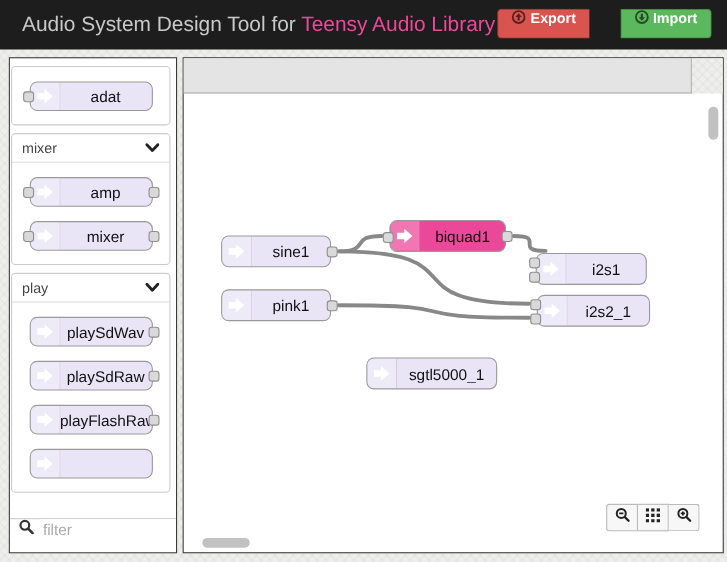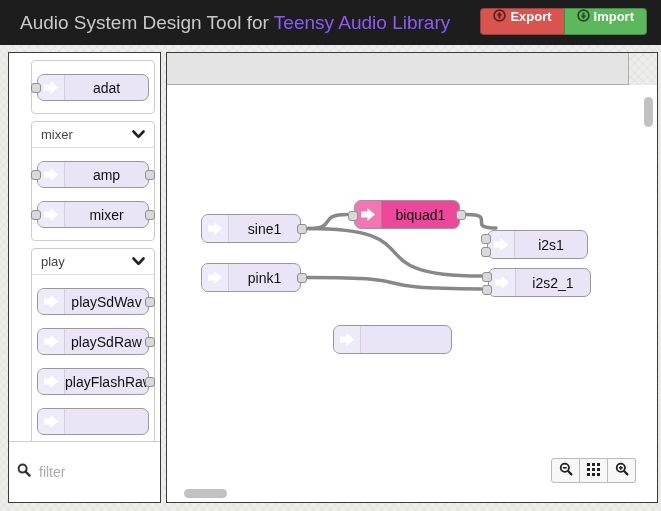--- a/index.html
+++ b/index.html
@@ -11,37 +11,37 @@
       repeating-linear-gradient(45deg, rgba(0,0,0,0.025) 0 2px, transparent 2px 6px),
       repeating-linear-gradient(-45deg, rgba(0,0,0,0.025) 0 2px, transparent 2px 6px);
     position:relative;
   }
   
   .hdr{
     position:absolute;top:0;left:0;width:661px;height:45px;
     background:#1d1d1d;display:flex;align-items:center;
   }
   .hdr-title{margin-left:20px;font-size:19px;color:#c9c9c9;white-space:nowrap;}
-  .hdr-title .link{color:#8b5cf6;}
+  .hdr-title .link{color:#ec4899;}
   .hdr-btns{position:absolute;right:14px;top:8px;display:flex;}
   .btn{
     height:25px;padding:0 12px;display:flex;gap:4px;
     color:#fff;font-size:13px;font-weight:bold;border:1px solid rgba(0,0,0,0.25);
     cursor:pointer;
   }
   .btn svg{display:block;}
   .btn-export{background:#d9534f;border-radius:4px 0 0 4px;border-right:none;}
-  .btn-import{background:#5cb85c;border-radius:0 4px 4px 0;}
+  .btn-import{background:#5cb85c;border-radius:0 4px 4px 0;margin-left:28px;}
   
   .panel{position:absolute;background:#fff;border:1px solid #3a3a3a;box-sizing:border-box;}
   #sidebar{left:8px;top:52px;width:153px;height:451px;overflow:hidden;}
   #main{left:166px;top:52px;width:492px;height:451px;}
   
   .pal-box{
-    margin:7px 5px 0 22px;border:1px solid #ccc;border-radius:4px;
+    margin:7px 5px 0 1px;border:1px solid #ccc;border-radius:4px;
     background:#fff;padding-bottom:12px;
   }
   .pal-head{
     display:flex;align-items:center;justify-content:space-between;
     padding:5px 9px;border-bottom:1px solid #ddd;
   }
   .pal-head span{font-size:13px;color:#444;}
   .node{
     position:relative;box-sizing:border-box;height:27px;
     background:#e9e4f6;border:1.5px solid #999;border-radius:7px;
@@ -60,21 +60,21 @@
   .port{
     position:absolute;width:10px;height:10px;box-sizing:border-box;
     background:#d9d9d9;border:1px solid #8f8f8f;border-radius:3px;cursor:crosshair;
   }
   .port-out{right:-7px;}
   .port-in{left:-7px;}
   .port-mid{top:50%;margin-top:-5px;}
   
   #filterbar{
     position:absolute;left:0;right:0;bottom:0;height:30px;background:#fff;
-    border-top:1px solid #ccc;display:flex;align-items:center;padding:15px 8px;gap:6px;z-index:5;
+    border-top:1px solid #ccc;display:flex;align-items:flex-start;padding:0 8px;gap:6px;z-index:5;
   }
   #filterbar input{
     border:none;outline:none;flex:1;font-size:14px;color:#333;
     font-family:"Liberation Sans","DejaVu Sans",sans-serif;
   }
   #filterbar input::placeholder{color:#aaa;}
   
   #tabbar{
     position:absolute;left:0;top:0;width:462px;height:32px;background:#e4e4e4;
     border-bottom:1px solid #adadad;border-right:1px solid #adadad;box-sizing:border-box;
@@ -289,20 +289,21 @@
         <span class="node-label">i2s2_1</span>
         <div class="port port-in" style="top: 3px;"></div>
         <div class="port port-in" style="top: 16px;"></div>
       </div>
       <div class="node flow-node" style="left: 166px; top: 272px; width: 119px; height: 29px; background: rgb(233, 228, 246); border-color: rgb(153, 153, 153);">
         <div class="node-icon">
           <svg width="16" height="15" viewBox="0 0 16 15">
             <path d="M1 4.5 L7.5 4.5 L7.5 1 L15 7.5 L7.5 14 L7.5 10.5 L1 10.5 Z" fill="#fff"></path>
           </svg>
         </div>
+        <span class="node-label">sgtl5000_1</span>
       </div>
     </div>
   <div class="vthumb"></div>
   <div class="hthumb"></div>
   <div id="zoomctl">
     <div class="zbtn">
       <span>
         <svg width="14" height="14" viewBox="0 0 14 14">
           <circle cx="5.8" cy="5.8" r="4.1" fill="none" stroke="#222" stroke-width="1.8"></circle>
           <line x1="3.9" y1="5.8" x2="7.7" y2="5.8" stroke="#222" stroke-width="1.6"></line>

